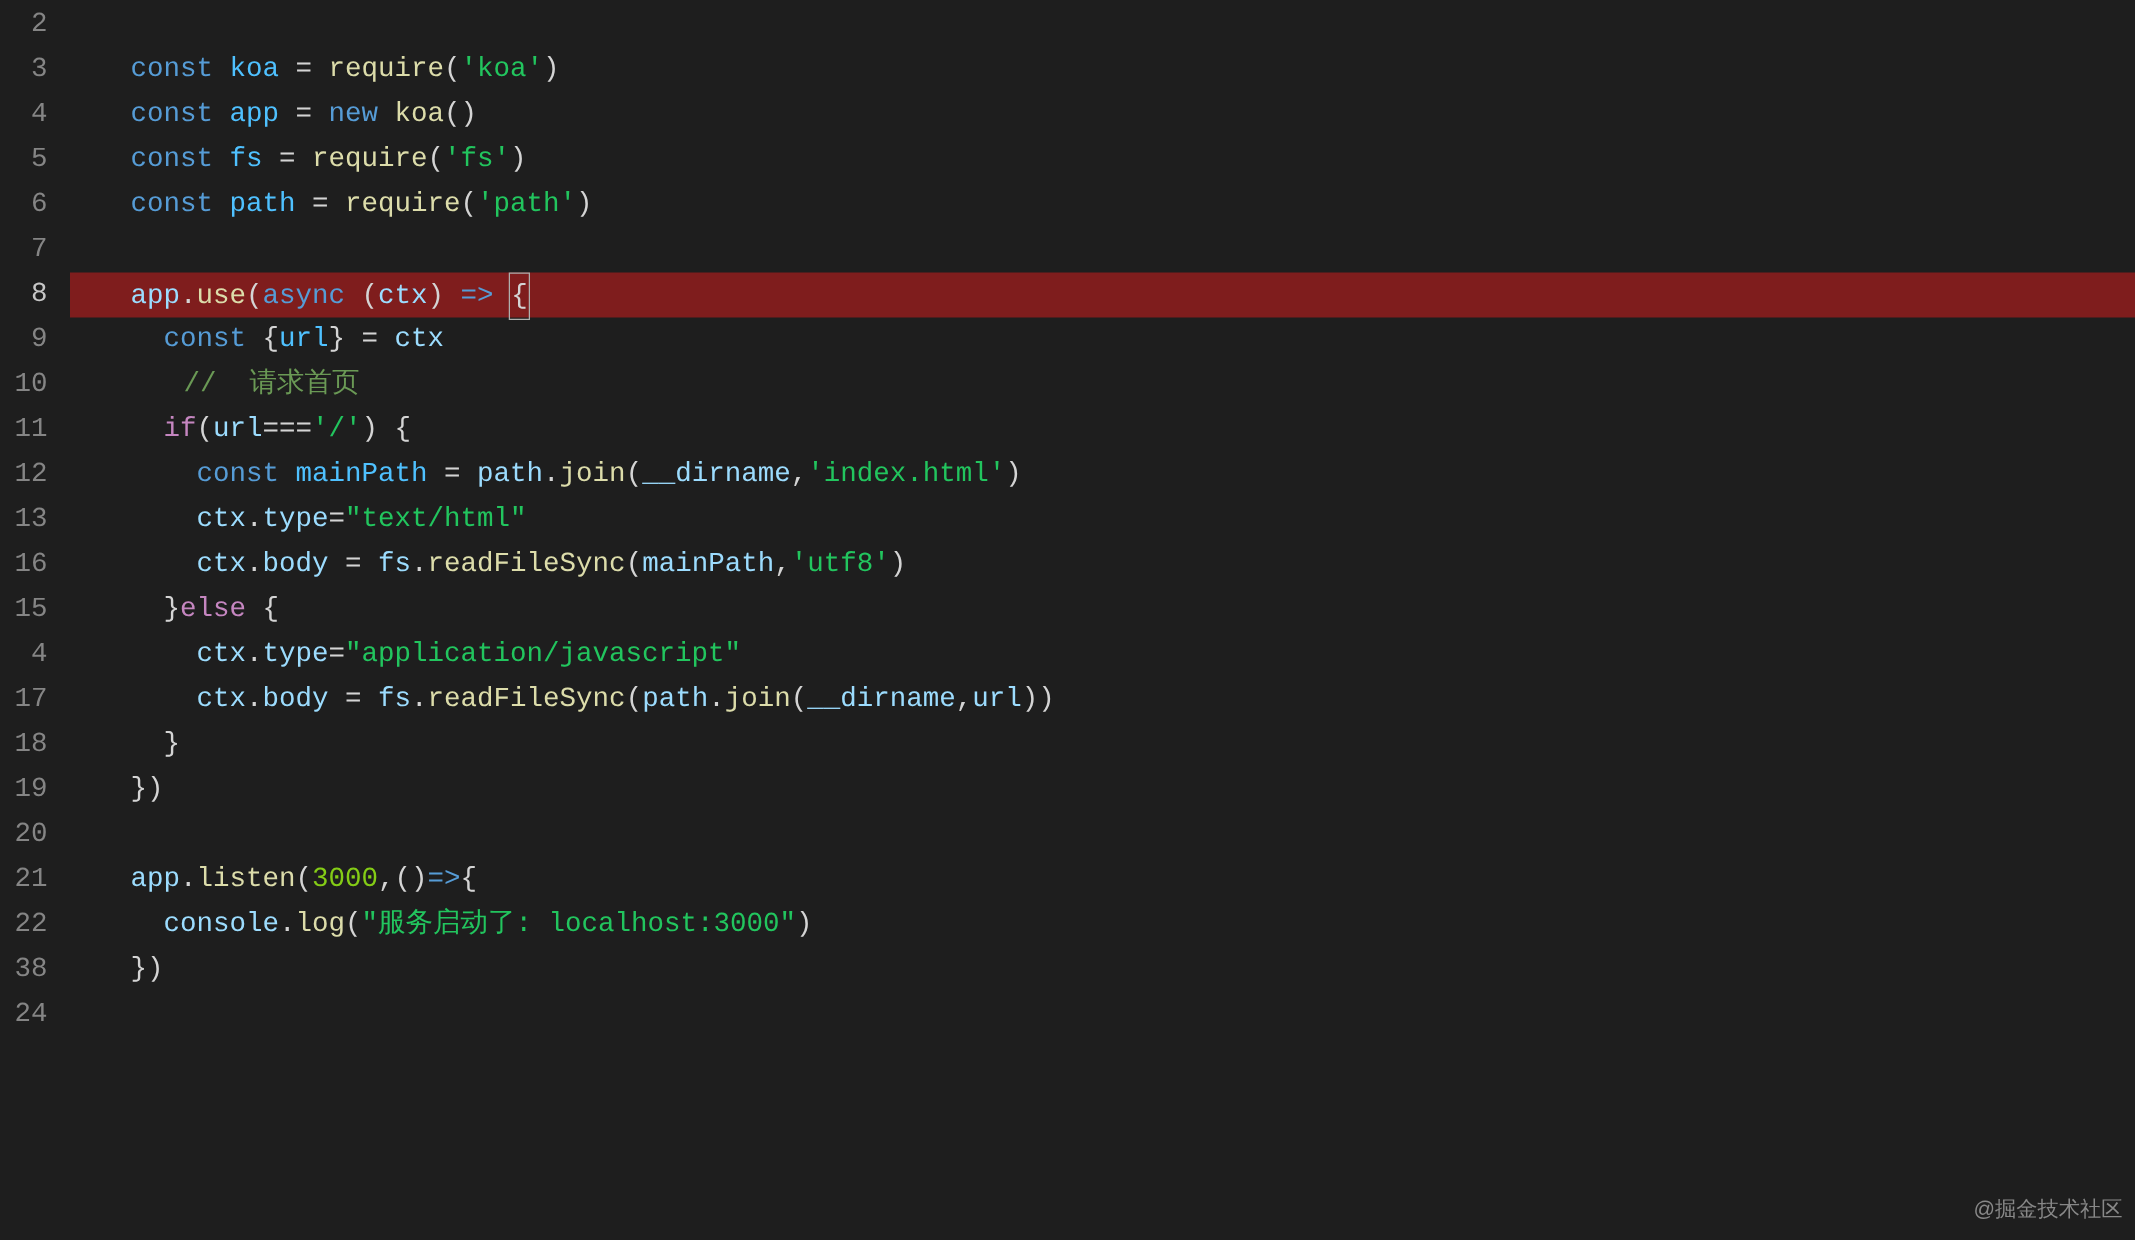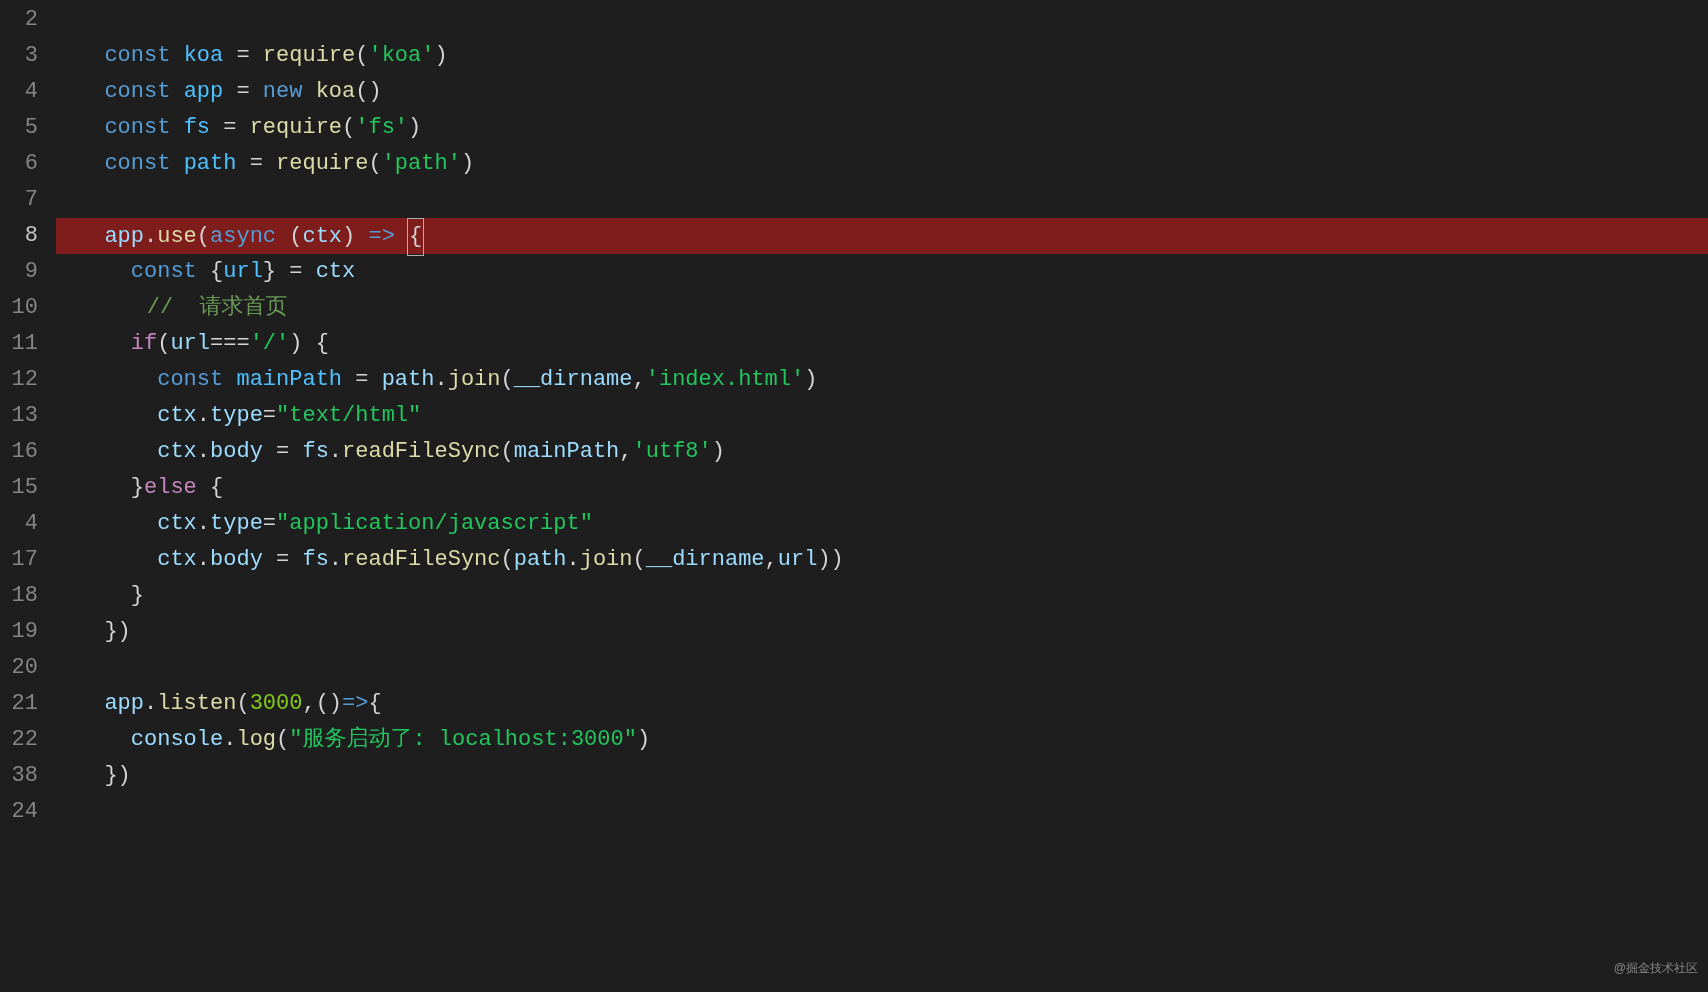--- a/index.html
+++ b/index.html
@@ -54,21 +54,21 @@
   .cursor-box {
     display:inline-block;
     border:1px solid #aeafad;
     padding:0 1px;
     margin-left:-1px;
   }
   .watermark {
     position: absolute;
     right: 10px;
     bottom: 6px;
-    font-size: 12px;
+    font-size: 17px;
     color: #888;
     font-family: sans-serif;
   }
 </style>
 </head>
 <body>
 
 <div class="editor">
   <div class="gutter" id="gutter">
       <div class="ln">2</div>

